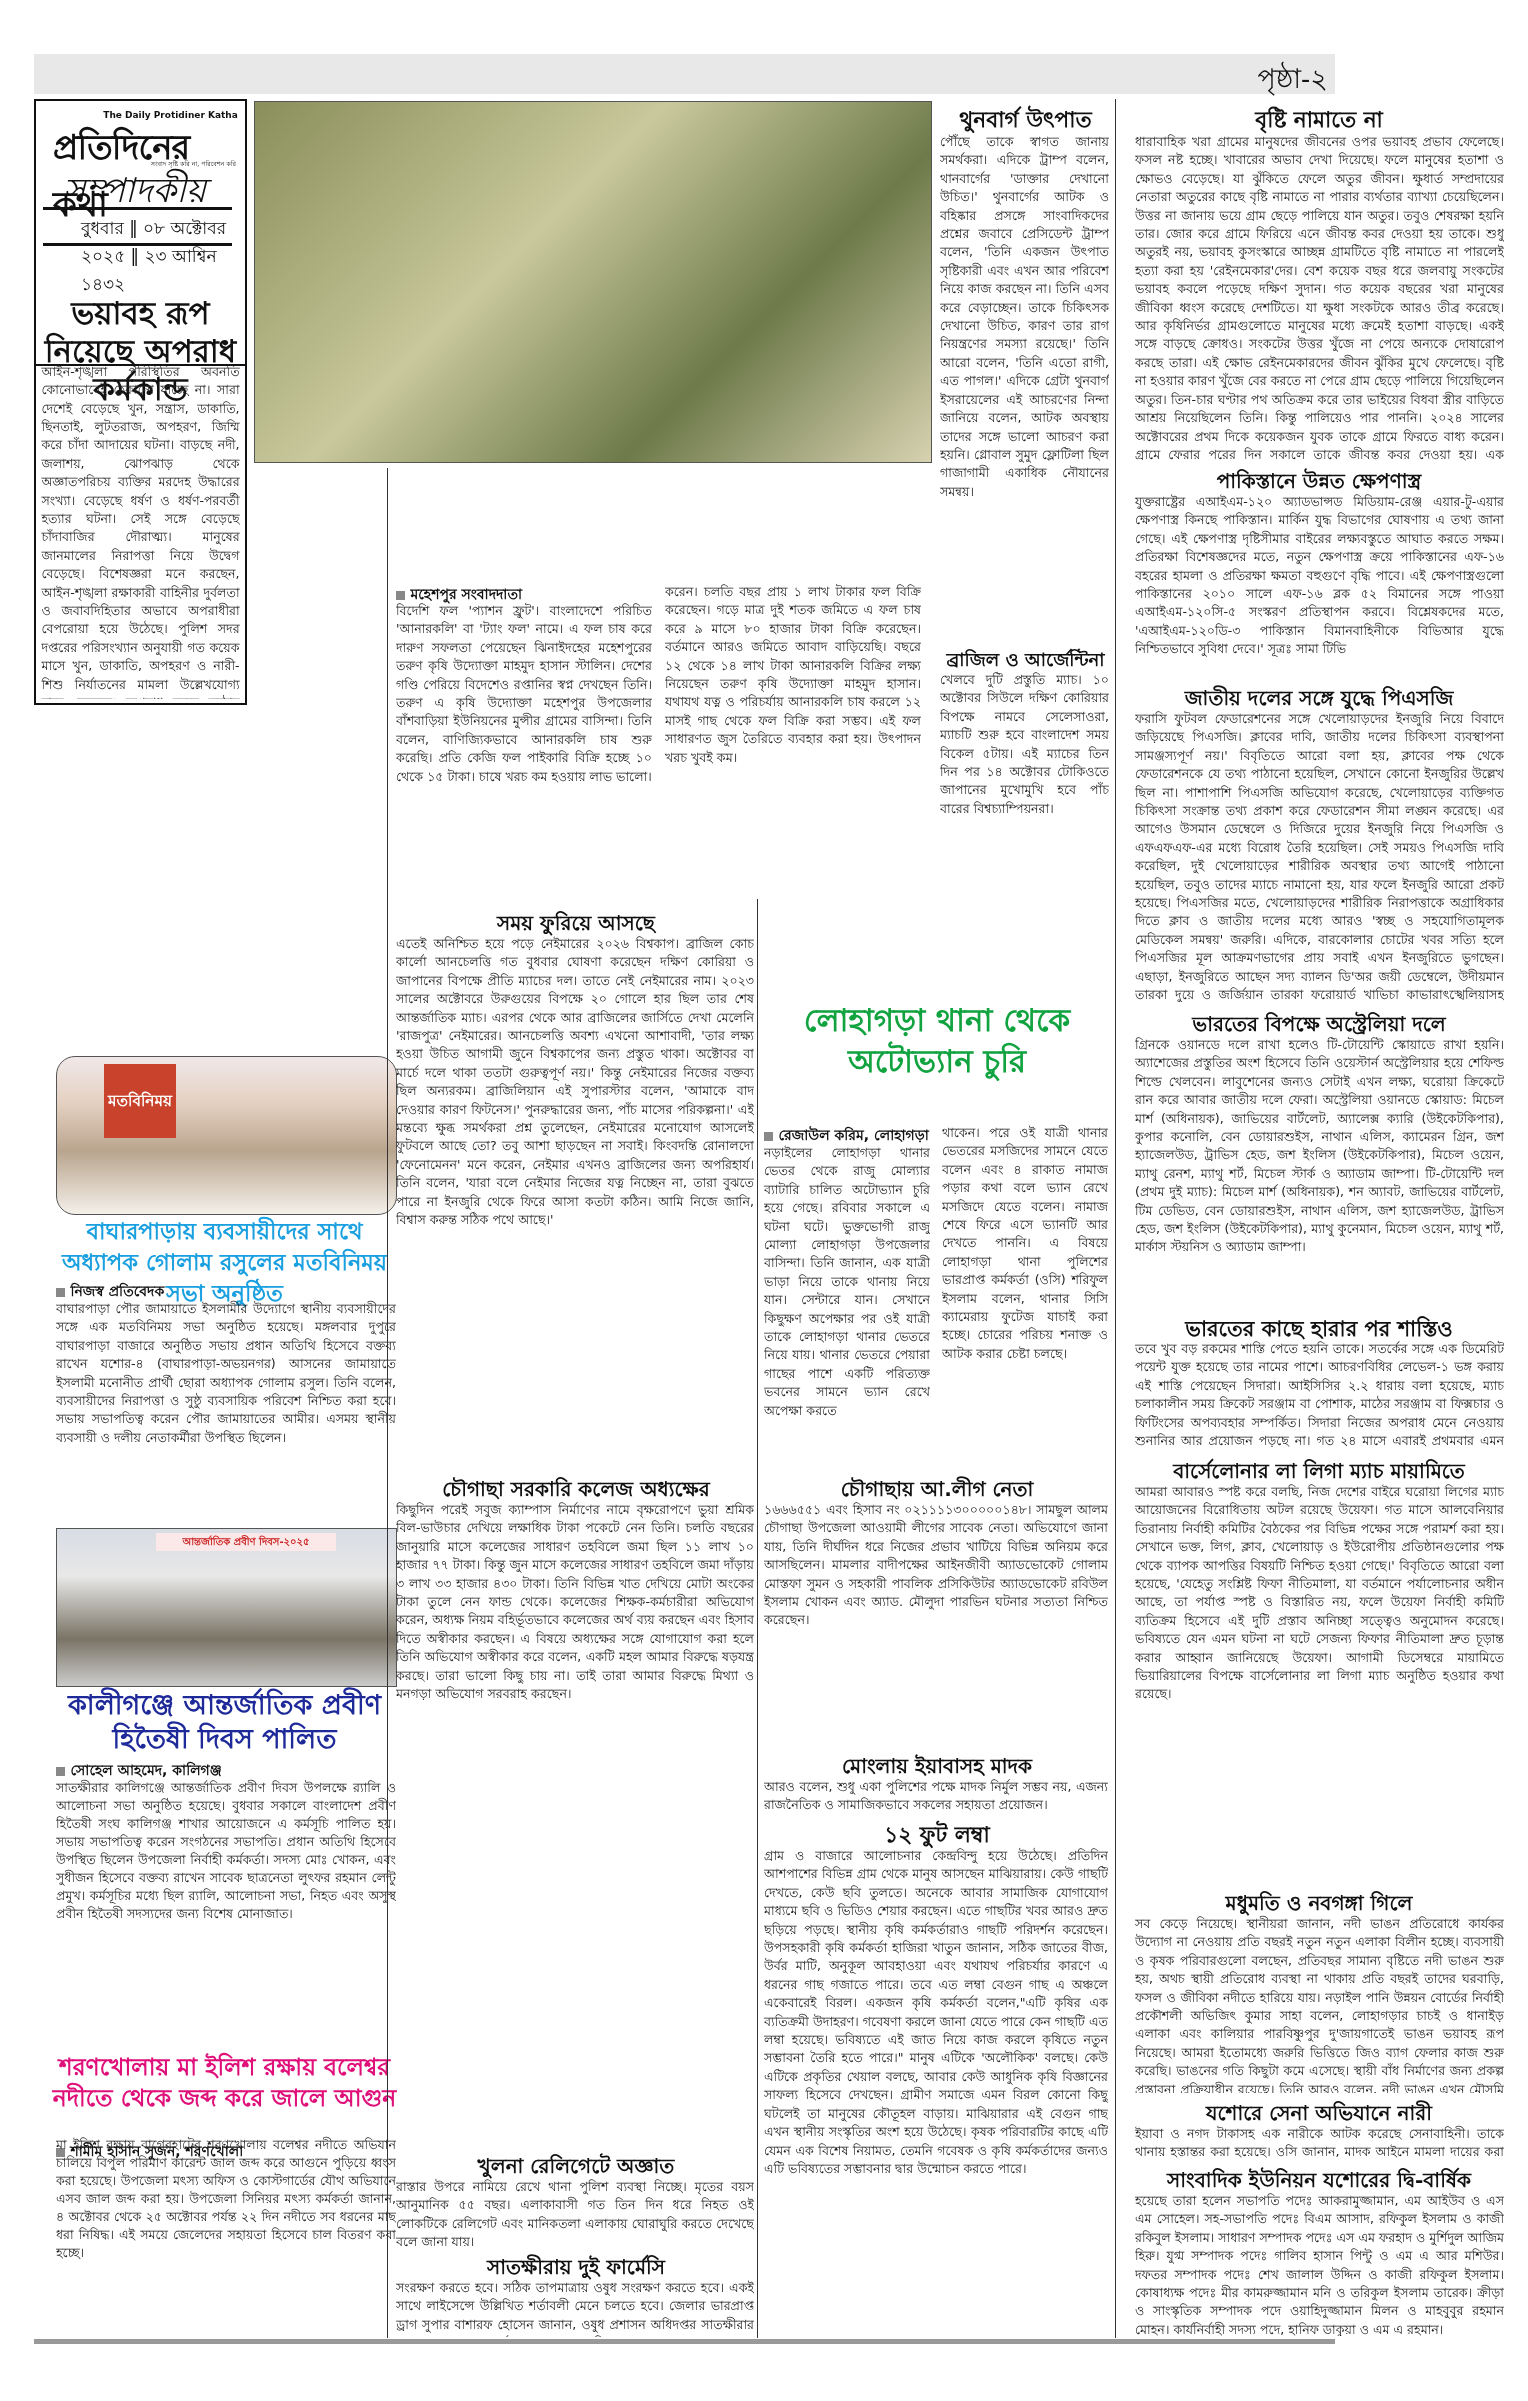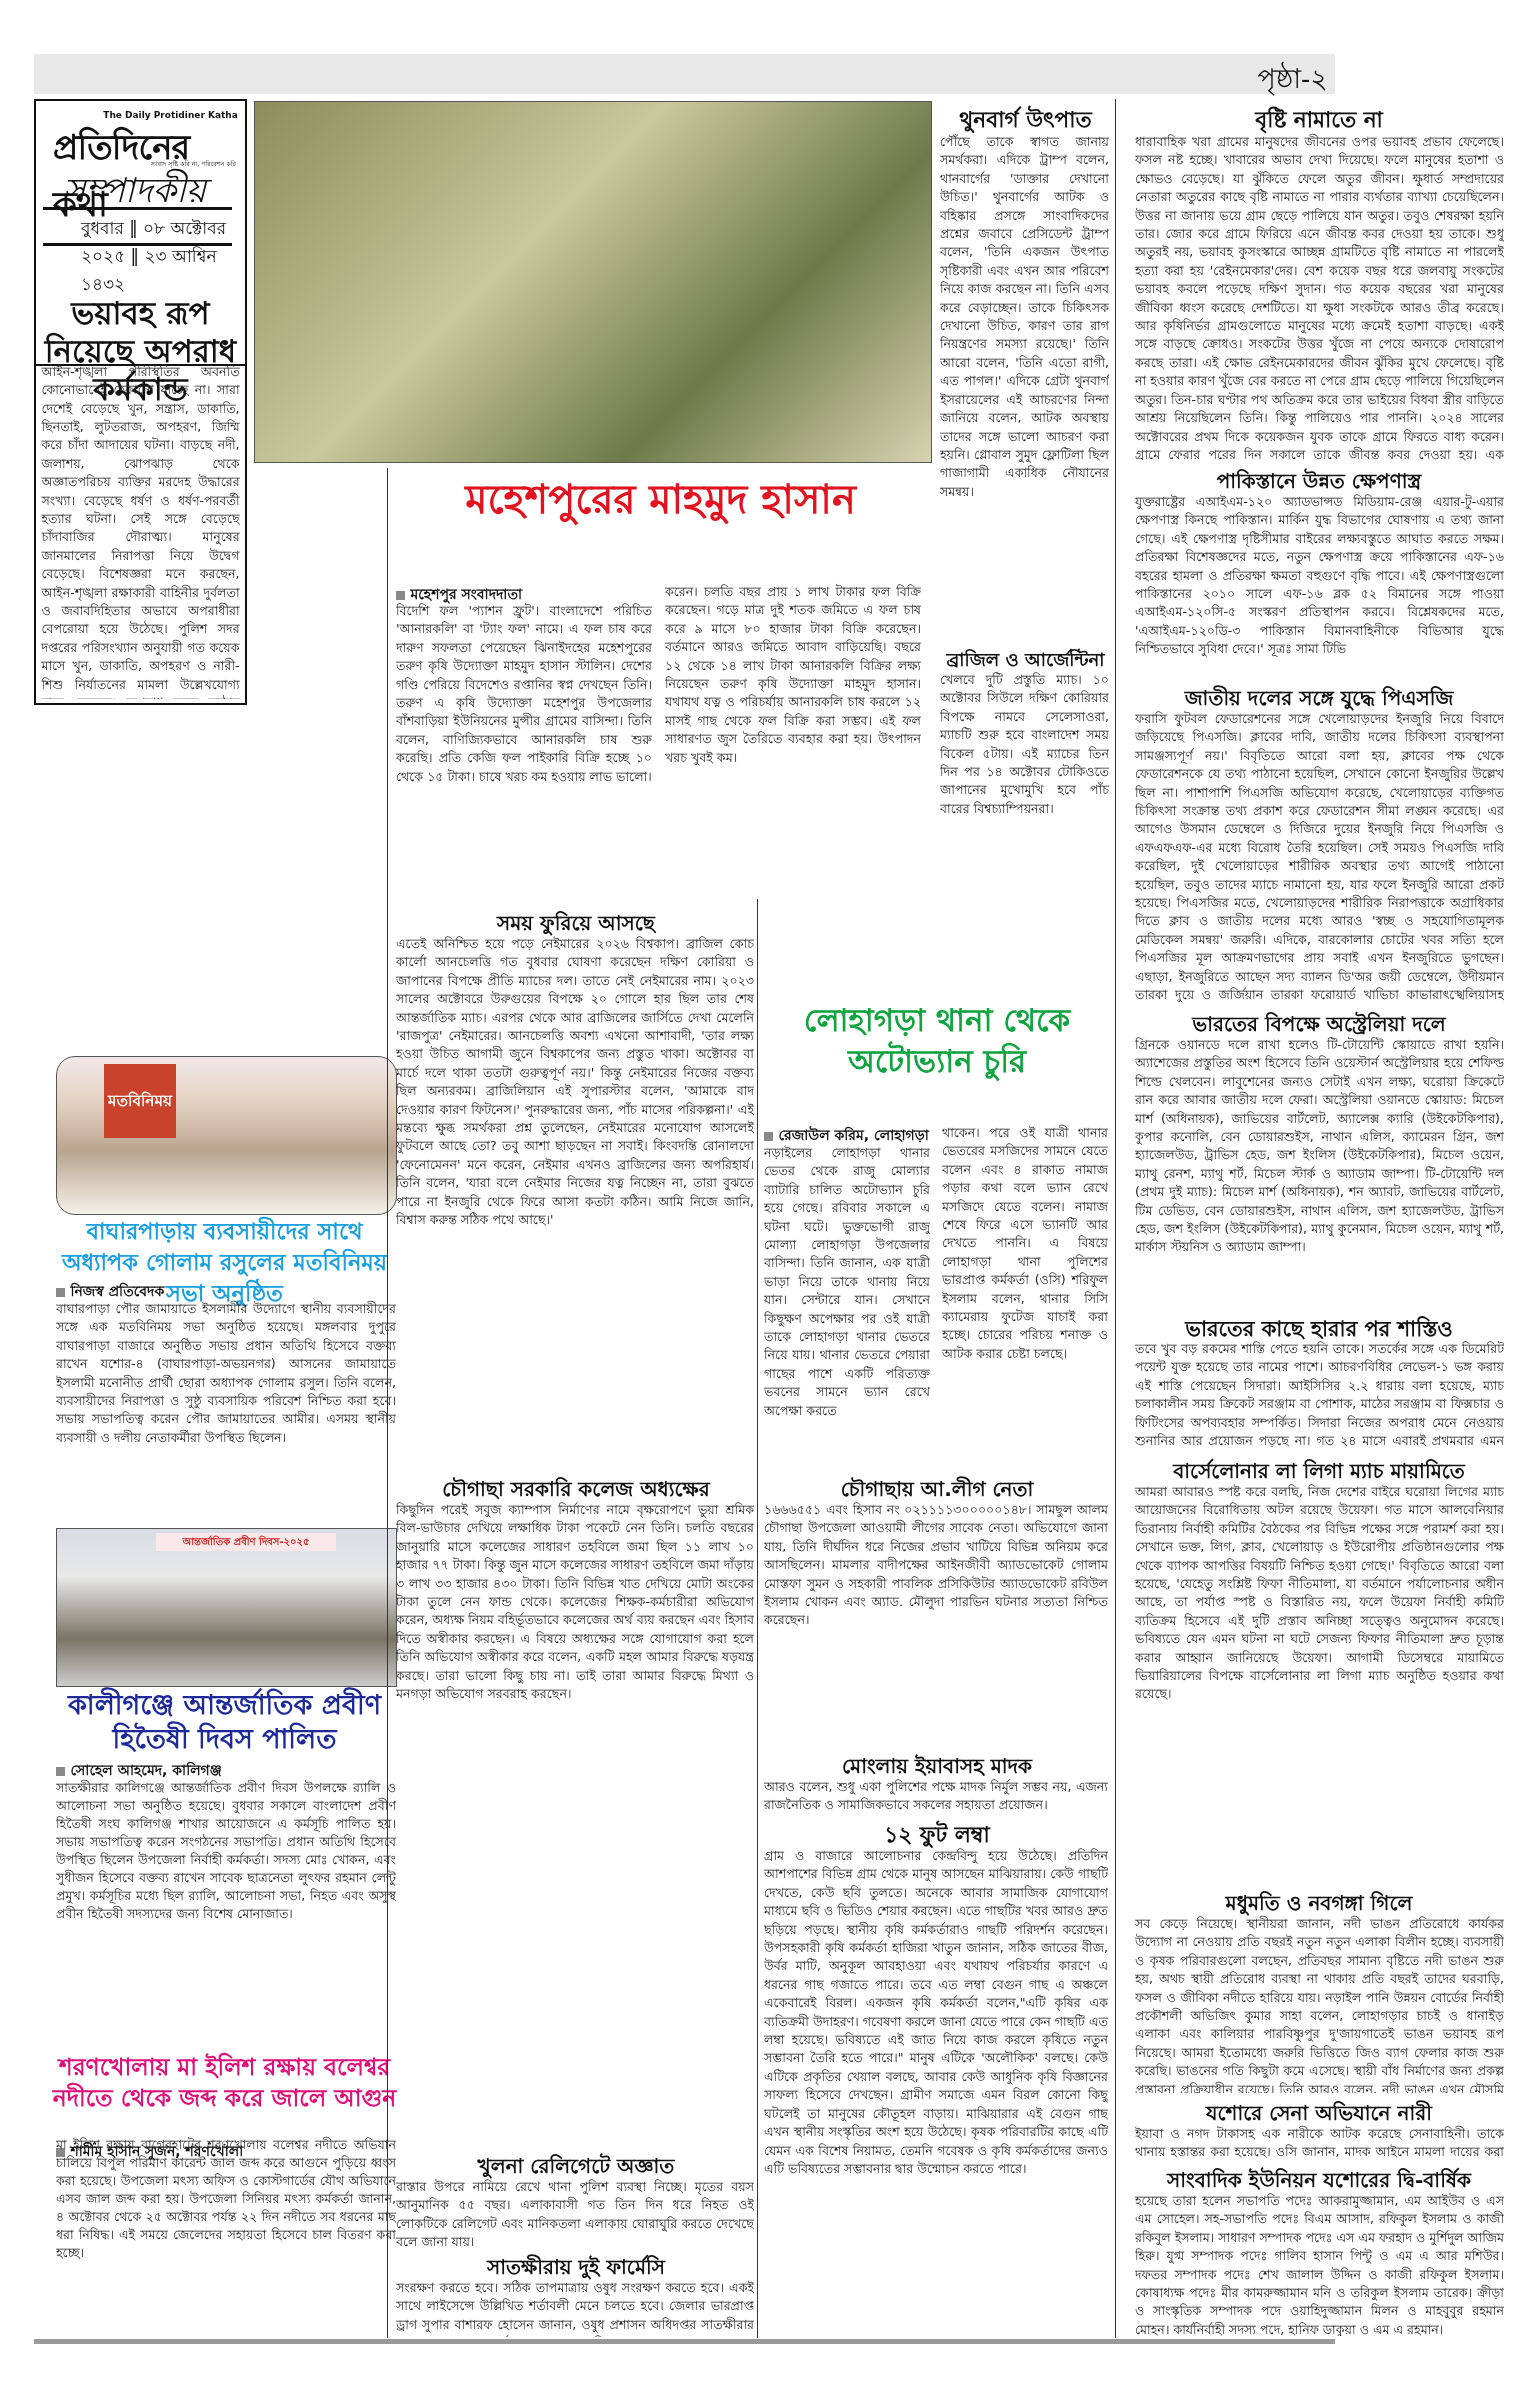--- a/index.html
+++ b/index.html
@@ -68,21 +68,20 @@
 <div class="abs navy-head" style="left:49px;top:1688px;width:351px;font-size:27px;line-height:34px;">কালীগঞ্জে আন্তর্জাতিক প্রবীণ হিতৈষী দিবস পালিত</div>
 <div class="abs byline" style="left:56px;top:1759px;"><span class="sq"></span><span>সোহেল আহমেদ, কালিগঞ্জ</span></div>
 <div class="abs body-text" style="left:56px;top:1779px;width:340px;height:270px;overflow:hidden;font-size:12.6px;line-height:18px;">সাতক্ষীরার কালিগঞ্জে আন্তর্জাতিক প্রবীণ দিবস উপলক্ষে র‍্যালি ও আলোচনা সভা অনুষ্ঠিত হয়েছে। বুধবার সকালে বাংলাদেশ প্রবীণ হিতৈষী সংঘ কালিগঞ্জ শাখার আয়োজনে এ কর্মসূচি পালিত হয়। সভায় সভাপতিত্ব করেন সংগঠনের সভাপতি। প্রধান অতিথি হিসেবে উপস্থিত ছিলেন উপজেলা নির্বাহী কর্মকর্তা। সদস্য মোঃ খোকন, এবং সুধীজন হিসেবে বক্তব্য রাখেন সাবেক ছাত্রনেতা লুৎফর রহমান লেন্টু প্রমুখ। কর্মসূচির মধ্যে ছিল র‍্যালি, আলোচনা সভা, নিহত এবং অসুস্থ প্রবীন হিতৈষী সদস্যদের জন্য বিশেষ মোনাজাত।</div>
 
 <div class="abs pink-head" style="left:49px;top:2052px;width:351px;font-size:23.4px;line-height:31px;">শরণখোলায় মা ইলিশ রক্ষায় বলেশ্বর নদীতে থেকে জব্দ করে জালে আগুন</div>
 <div class="abs byline" style="left:56px;top:2116px;margin-top:24px;"><span class="sq"></span><span>শামীম হাসান সুজন, শরণখোলা</span></div>
 <div class="abs body-text" style="left:56px;top:2136px;width:340px;height:198px;overflow:hidden;font-size:12.6px;line-height:18px;">মা ইলিশ রক্ষায় বাগেরহাটের শরণখোলায় বলেশ্বর নদীতে অভিযান চালিয়ে বিপুল পরিমাণ কারেন্ট জাল জব্দ করে আগুনে পুড়িয়ে ধ্বংস করা হয়েছে। উপজেলা মৎস্য অফিস ও কোস্টগার্ডের যৌথ অভিযানে এসব জাল জব্দ করা হয়। উপজেলা সিনিয়র মৎস্য কর্মকর্তা জানান, ৪ অক্টোবর থেকে ২৫ অক্টোবর পর্যন্ত ২২ দিন নদীতে সব ধরনের মাছ ধরা নিষিদ্ধ। এই সময়ে জেলেদের সহায়তা হিসেবে চাল বিতরণ করা হচ্ছে।</div>
 
 <div class="abs photo" style="left:254px;top:101px;width:676px;height:360px;"></div>
 <div class="abs red-head" style="left:391px;top:473px;width:539px;font-size:40px;line-height:52px;">
-  <div>মহেশপুরের মাহমুদ হাসান</div>
 </div>
 <div class="abs byline" style="left:396px;top:583px;"><span class="sq"></span><span>মহেশপুর সংবাদদাতা</span></div>
 <div class="abs body-text" style="left:396px;top:602px;width:256px;height:301px;overflow:hidden;font-size:12.6px;line-height:18.4px;">বিদেশি ফল 'প্যাশন ফ্রুট'। বাংলাদেশে পরিচিত 'আনারকলি' বা 'ট্যাং ফল' নামে। এ ফল চাষ করে দারুণ সফলতা পেয়েছেন ঝিনাইদহের মহেশপুরের তরুণ কৃষি উদ্যোক্তা মাহমুদ হাসান স্টালিন। দেশের গণ্ডি পেরিয়ে বিদেশেও রপ্তানির স্বপ্ন দেখছেন তিনি। তরুণ এ কৃষি উদ্যোক্তা মহেশপুর উপজেলার বাঁশবাড়িয়া ইউনিয়নের মুন্সীর গ্রামের বাসিন্দা। তিনি বলেন, বাণিজ্যিকভাবে আনারকলি চাষ শুরু করেছি। প্রতি কেজি ফল পাইকারি বিক্রি হচ্ছে ১০ থেকে ১৫ টাকা। চাষে খরচ কম হওয়ায় লাভ ভালো।</div>
 <div class="abs body-text" style="left:665px;top:583px;width:256px;height:321px;overflow:hidden;font-size:12.6px;line-height:18.4px;">করেন। চলতি বছর প্রায় ১ লাখ টাকার ফল বিক্রি করেছেন। গড়ে মাত্র দুই শতক জমিতে এ ফল চাষ করে ৯ মাসে ৮০ হাজার টাকা বিক্রি করেছেন। বর্তমানে আরও জমিতে আবাদ বাড়িয়েছি। বছরে ১২ থেকে ১৪ লাখ টাকা আনারকলি বিক্রির লক্ষ্য নিয়েছেন তরুণ কৃষি উদ্যোক্তা মাহমুদ হাসান। যথাযথ যত্ন ও পরিচর্যায় আনারকলি চাষ করলে ১২ মাসই গাছ থেকে ফল বিক্রি করা সম্ভব। এই ফল সাধারণত জুস তৈরিতে ব্যবহার করা হয়। উৎপাদন খরচ খুবই কম।</div>
 
 <div class="abs h-black" style="left:396px;top:908px;width:360px;font-size:20px;">সময় ফুরিয়ে আসছে</div>
 <div class="abs body-text" style="left:396px;top:935px;width:358px;height:530px;overflow:hidden;font-size:12.6px;line-height:18.4px;">এতেই অনিশ্চিত হয়ে পড়ে নেইমারের ২০২৬ বিশ্বকাপ। ব্রাজিল কোচ কার্লো আনচেলত্তি গত বুধবার ঘোষণা করেছেন দক্ষিণ কোরিয়া ও জাপানের বিপক্ষে প্রীতি ম্যাচের দল। তাতে নেই নেইমারের নাম। ২০২৩ সালের অক্টোবরে উরুগুয়ের বিপক্ষে ২০ গোলে হার ছিল তার শেষ আন্তর্জাতিক ম্যাচ। এরপর থেকে আর ব্রাজিলের জার্সিতে দেখা মেলেনি 'রাজপুত্র' নেইমারের। আনচেলত্তি অবশ্য এখনো আশাবাদী, 'তার লক্ষ্য হওয়া উচিত আগামী জুনে বিশ্বকাপের জন্য প্রস্তুত থাকা। অক্টোবর বা মার্চে দলে থাকা ততটা গুরুত্বপূর্ণ নয়।' কিন্তু নেইমারের নিজের বক্তব্য ছিল অন্যরকম। ব্রাজিলিয়ান এই সুপারস্টার বলেন, 'আমাকে বাদ দেওয়ার কারণ ফিটনেস।' পুনরুদ্ধারের জন্য, পাঁচ মাসের পরিকল্পনা।' এই মন্তব্যে ক্ষুব্ধ সমর্থকরা প্রশ্ন তুলেছেন, নেইমারের মনোযোগ আসলেই ফুটবলে আছে তো? তবু আশা ছাড়ছেন না সবাই। কিংবদন্তি রোনালদো 'ফেনোমেনন' মনে করেন, নেইমার এখনও ব্রাজিলের জন্য অপরিহার্য। তিনি বলেন, 'যারা বলে নেইমার নিজের যত্ন নিচ্ছেন না, তারা বুঝতে পারে না ইনজুরি থেকে ফিরে আসা কতটা কঠিন। আমি নিজে জানি, বিশ্বাস করুন্ত সঠিক পথে আছে।'</div>
 
 <div class="abs h-black" style="left:396px;top:1474px;width:360px;font-size:20px;">চৌগাছা সরকারি কলেজ অধ্যক্ষের</div>
 <div class="abs body-text" style="left:396px;top:1501px;width:358px;height:643px;overflow:hidden;font-size:12.6px;line-height:18.4px;">কিছুদিন পরেই সবুজ ক্যাম্পাস নির্মাণের নামে বৃক্ষরোপণে ভুয়া শ্রমিক বিল-ভাউচার দেখিয়ে লক্ষাধিক টাকা পকেটে নেন তিনি। চলতি বছরের জানুয়ারি মাসে কলেজের সাধারণ তহবিলে জমা ছিল ১১ লাখ ১০ হাজার ৭৭ টাকা। কিন্তু জুন মাসে কলেজের সাধারণ তহবিলে জমা দাঁড়ায় ৩ লাখ ৩৩ হাজার ৪৩০ টাকা। তিনি বিভিন্ন খাত দেখিয়ে মোটা অংকের টাকা তুলে নেন ফান্ড থেকে। কলেজের শিক্ষক-কর্মচারীরা অভিযোগ করেন, অধ্যক্ষ নিয়ম বহির্ভূতভাবে কলেজের অর্থ ব্যয় করছেন এবং হিসাব দিতে অস্বীকার করছেন। এ বিষয়ে অধ্যক্ষের সঙ্গে যোগাযোগ করা হলে তিনি অভিযোগ অস্বীকার করে বলেন, একটি মহল আমার বিরুদ্ধে ষড়যন্ত্র করছে। তারা ভালো কিছু চায় না। তাই তারা আমার বিরুদ্ধে মিথ্যা ও মনগড়া অভিযোগ সরবরাহ করছেন।</div>

